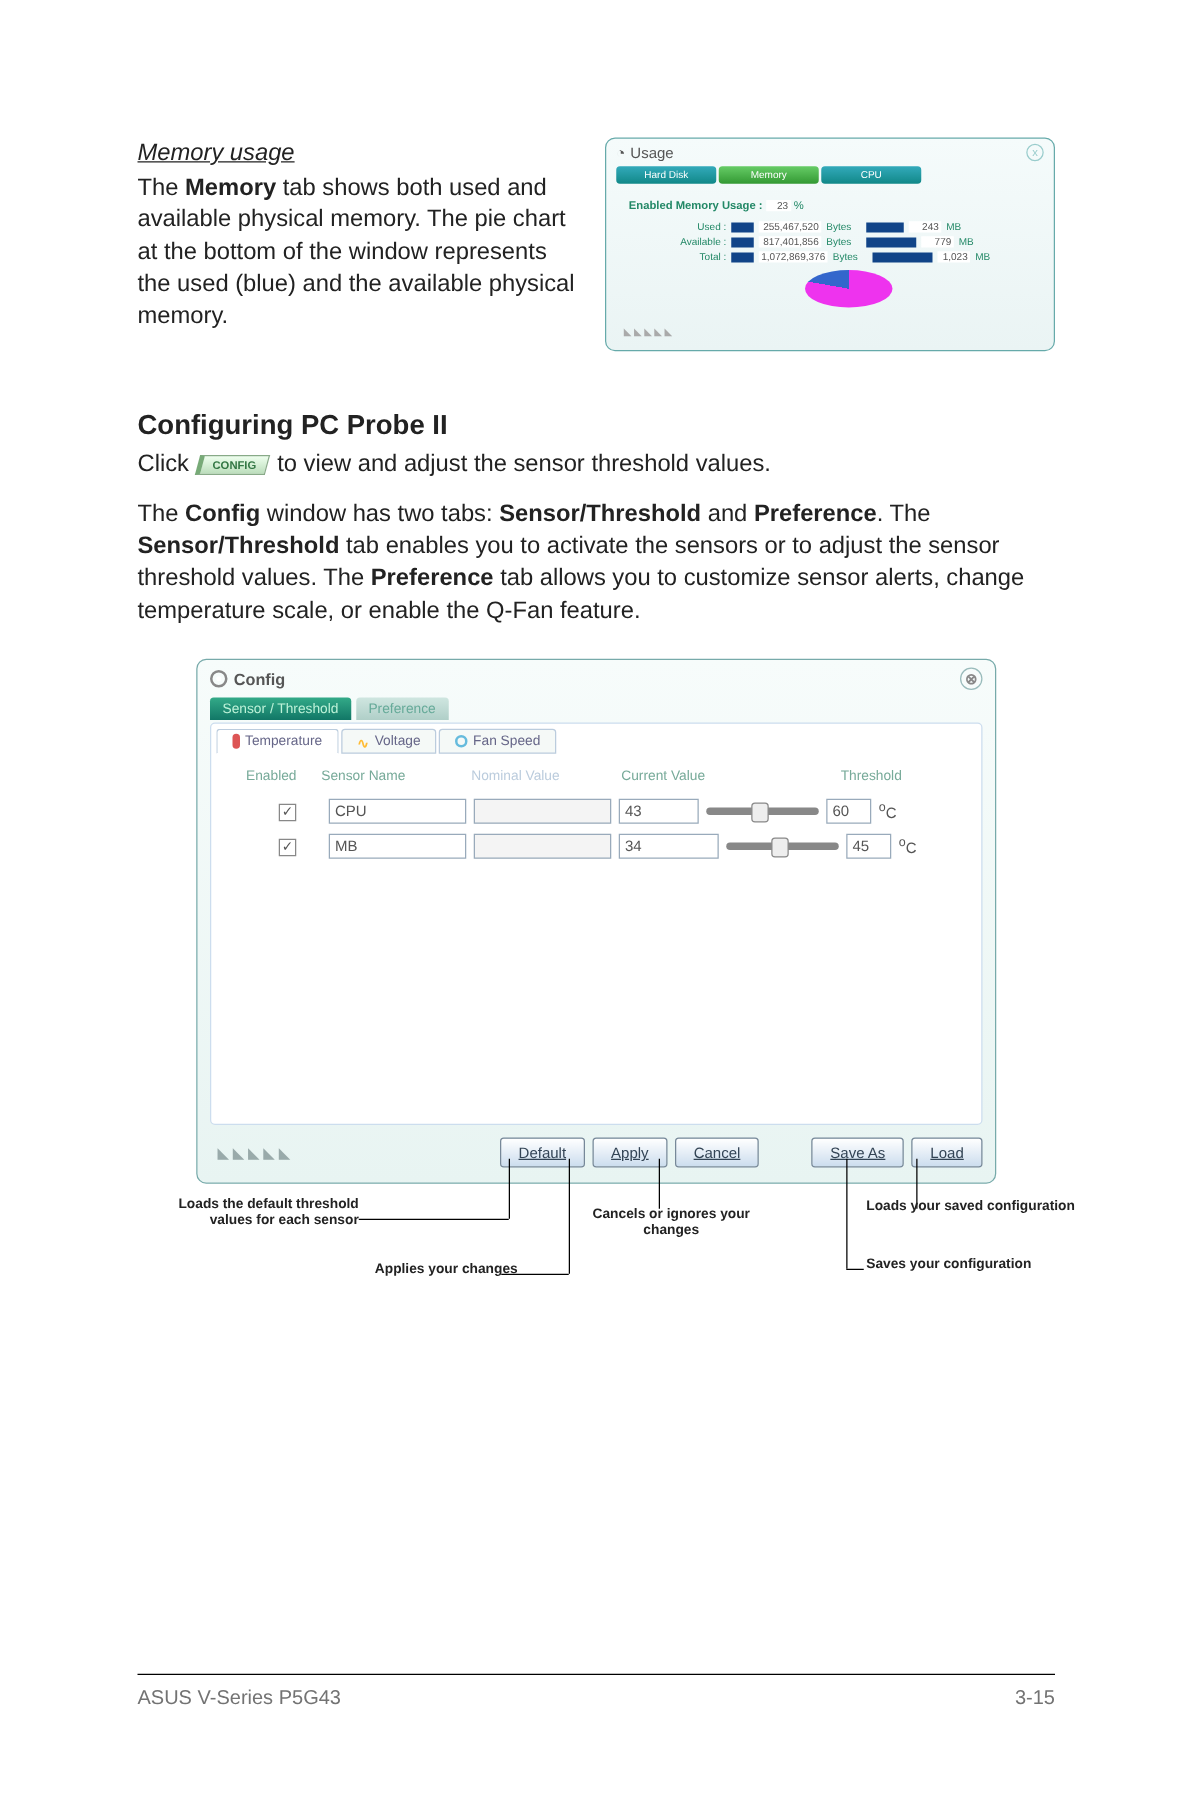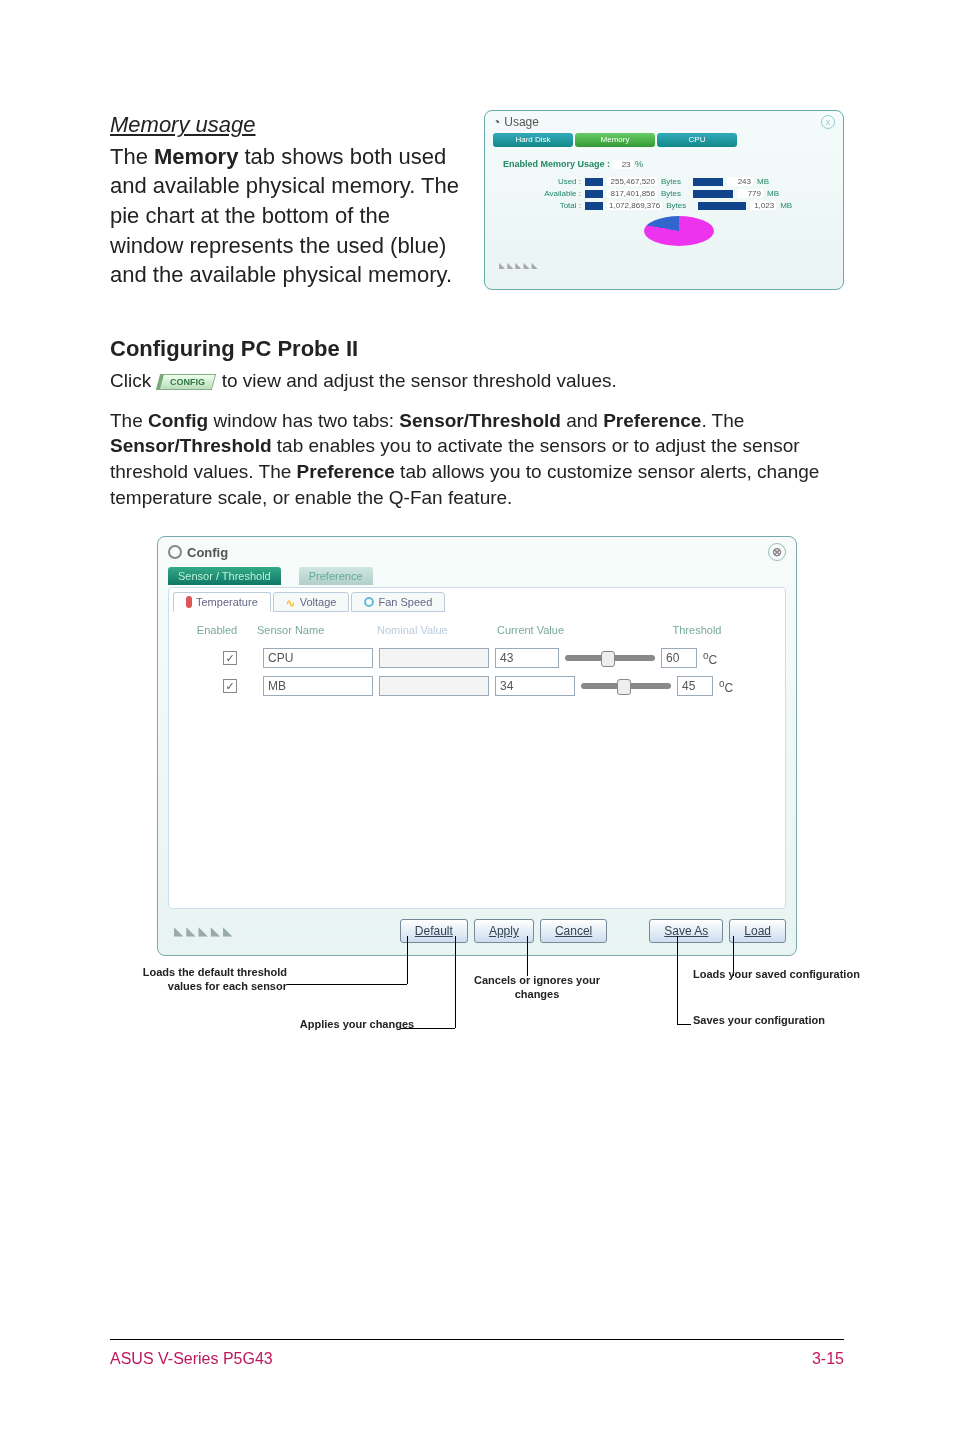--- a/index.html
+++ b/index.html
@@ -6,21 +6,21 @@
   body {
     width: 954px;
     height: 1438px;
     background: #fff;
     font-family: Arial, Helvetica, sans-serif;
     color: #222;
     position: relative;
     padding: 110px 110px 0 110px;
   }
   .mem-row { display: flex; gap: 18px; margin-bottom: 10px; }
-  .mem-text { flex: 1; font-size: 22px; line-height: 1.35; }
+  .mem-text { flex: 1; font-size: 19px; line-height: 1.35; }
   .mem-text .heading { text-decoration: underline; font-style: italic; display: block; margin-bottom: 2px;}
   .usage-win {
     width: 360px; border: 1px solid #6aa; border-radius: 8px;
     background: linear-gradient(#f5fbfb,#eaf4f4);
     padding: 4px 8px 10px 8px; font-size: 9px; color: #286;
   }
   .usage-title { display:flex; align-items:center; gap:4px; font-size:12px; color:#555; margin-bottom:4px;}
   .usage-close { margin-left:auto; width:14px; height:14px; border:1px solid #9cc; border-radius:50%; text-align:center; line-height:12px; font-size:9px; color:#9cc;}
   .usage-tabs { display:flex; gap:2px; margin-bottom:8px;}
   .usage-tab { width:80px; height:14px; border-radius:3px; font-size:8px; text-align:center; line-height:14px; color:#fff;}
@@ -54,21 +54,21 @@
     width: 640px; height: 420px;
     border: 1px solid #7aa; border-radius: 8px;
     background: linear-gradient(#f7fcfb,#e8f4f2);
     padding: 6px 10px 12px 10px;
     font-size: 12px; color:#555;
   }
   .cw-title { display:flex; align-items:center; gap:5px; font-size:13px; font-weight:bold; color:#555; margin-bottom:6px;}
   .cw-gear { width:14px; height:14px; border:2px solid #888; border-radius:50%; position:relative;}
   .cw-gear::after{content:""; position:absolute; inset:3px; border-radius:50%; background:#fff;}
   .cw-close { margin-left:auto; width:18px; height:18px; border:1px solid #9bb; border-radius:50%; text-align:center; line-height:16px; font-size:12px; color:#888;}
-  .cw-tabs { display:flex; gap:18px; }
+  .cw-tabs { display:flex; gap:4px; }
   .cw-tab { padding:3px 10px; font-size:11px; border-radius:3px 3px 0 0; }
   .cw-tab.active { background: linear-gradient(#3a8,#176); color:#bdf2d8; }
   .cw-tab.inactive { background: linear-gradient(#cfe6e0,#b0cfc8); color:#6a9; }
   .cw-sub { background:#fff; border:1px solid #cde; border-radius:4px; padding:4px 4px 8px 4px; margin-top:2px; height:322px;}
   .sub-tabs { display:flex; gap:2px; margin-bottom:6px;}
   .sub-tab { padding:3px 12px; font-size:11px; border:1px solid #bcd; border-radius:3px 3px 0 0; background:#f5f9f7; color:#668; display:flex; align-items:center; gap:4px;}
   .sub-tab.active { background:#fff; border-bottom-color:#fff; position:relative; z-index:2;}
   .ico-temp{ width:6px; height:12px; background:#d55; border-radius:3px;}
   .ico-volt{ width:10px; height:10px; color:#fb3; font-weight:bold;}
   .ico-fan{ width:10px; height:10px; border:2px solid #6bd; border-radius:50%;}
@@ -85,21 +85,21 @@
   .dots { color:#9aa; letter-spacing:3px; margin-right:auto; padding-left:6px;}
   .btn3d { padding:4px 14px; font-size:12px; border:1px solid #789; border-radius:3px;
     background:linear-gradient(#fff,#cde); color:#345; text-decoration:underline;}
   .btn-gap { width:30px; }
 
   
   .callouts { position:relative; height:170px;}
   .lbl { position:absolute; font-size:11px; font-weight:bold; text-align:center; width:170px; line-height:1.2;}
   .line { position:absolute; background:#000;}
 
-  .footer { position:absolute; bottom:70px; left:110px; right:110px; border-top:1px solid #000; padding-top:10px; display:flex; justify-content:space-between; font-size:16px; color:#be185d;}
+  .footer { position:absolute; bottom:70px; left:110px; right:110px; border-top:1px solid #000; padding-top:10px; display:flex; justify-content:space-between; font-size:16px; color:#737373;}
 </style>
 </head>
 <body>
 
 <div class="mem-row">
   <div class="mem-text">
     <span class="heading">Memory usage</span>
     <span>The </span><b>Memory</b><span> tab shows both used and available physical memory. The pie chart at the bottom of the window represents the used (blue) and the available physical memory.</span>
   </div>
   <div class="usage-win">

